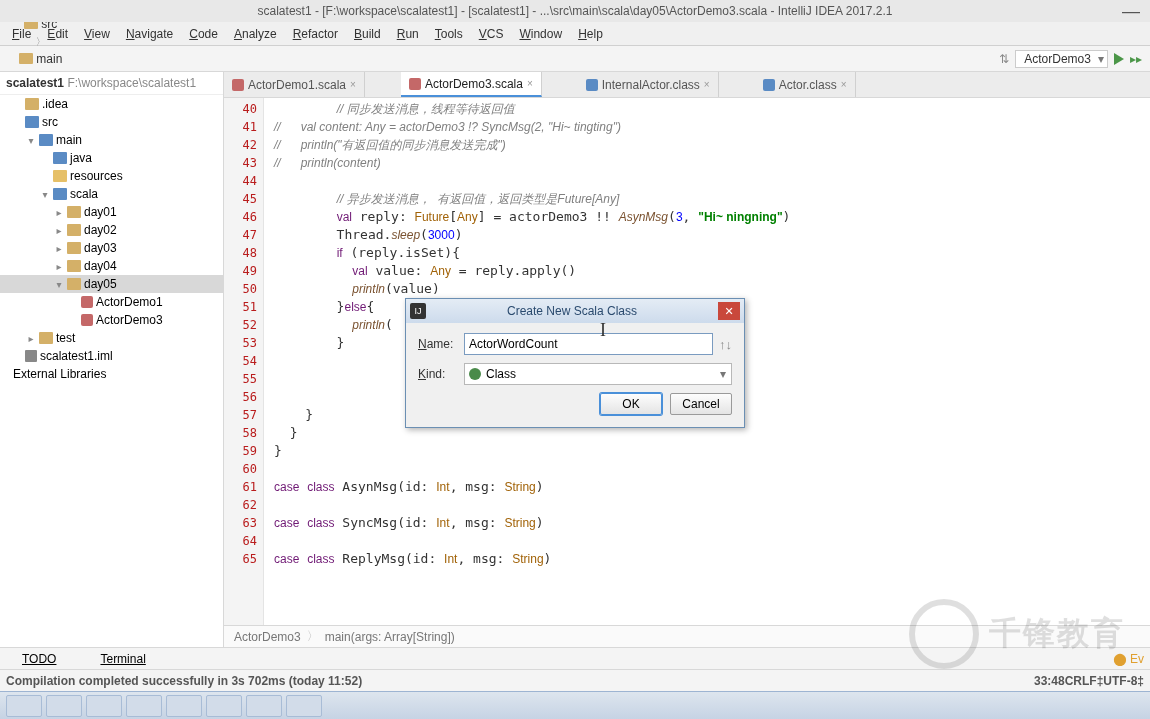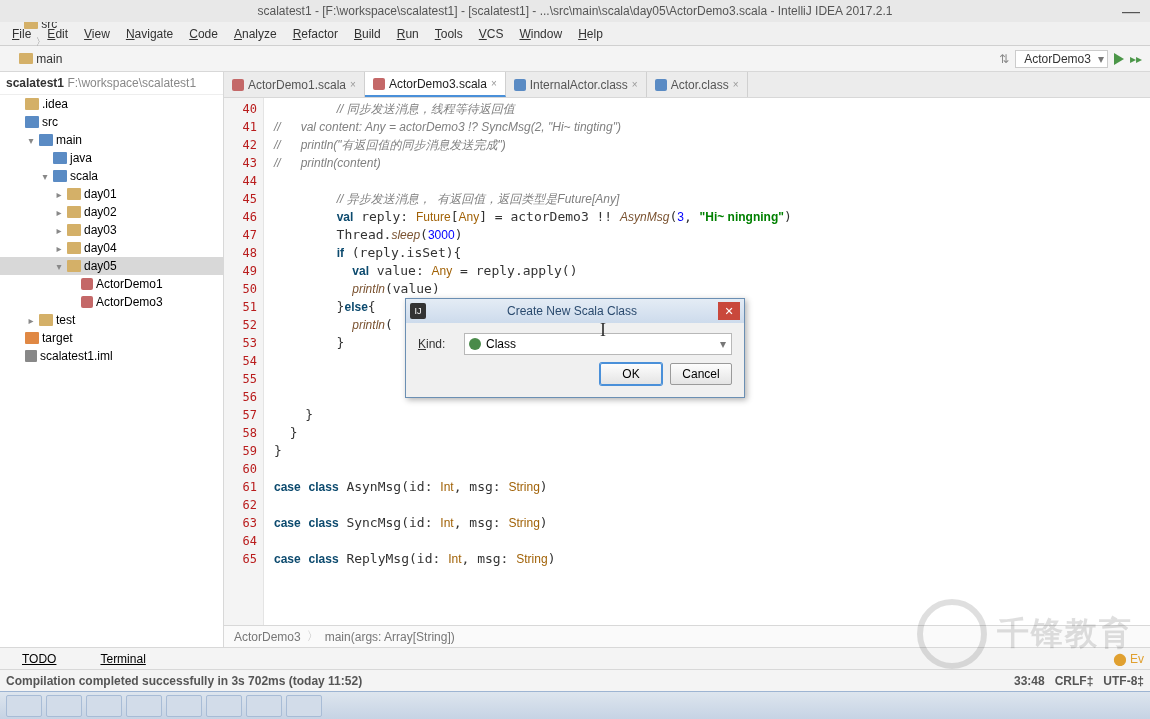--- a/index.html
+++ b/index.html
@@ -41,45 +41,45 @@
 .tree .ico-xml { background: #5a9bd4; border-radius: 1px; width: 12px; height: 12px; }
 .tree .ico-iml { background: #888; border-radius: 1px; width: 12px; height: 12px; }
 .tree .selected { background: #d8d8d8; }
 .tree .indent-1 { padding-left: 12px; }
 .tree .indent-2 { padding-left: 26px; }
 .tree .indent-3 { padding-left: 40px; }
 .tree .indent-4 { padding-left: 54px; }
 .tree .indent-5 { padding-left: 68px; }
 
 .editor-area { flex: 1; display: flex; flex-direction: column; background: #fff; }
-.tabs { height: 26px; display: flex; align-items: stretch; border-bottom: 1px solid #d8d8d8; background: #ececec; }
+.tabs { height: 26px; display: flex; align-items: stretch; border-bottom: 1px solid #d8d8d8; background: #ececec; gap: 36px; }
 .tab { display: flex; align-items: center; gap: 4px; padding: 0 8px; border-right: 1px solid #d0d0d0; background: #ececec; color: #555; }
 .tab.active { background: #fff; color: #222; border-bottom: 2px solid #4a90d9; }
 .tab .tab-ico { width: 12px; height: 12px; background: #c46868; border-radius: 2px; display: inline-block; }
 .tab .tab-ico.cls { background: #5a8bc4; }
 .tab .close { color: #999; font-size: 10px; }
 
 .code-wrap { flex: 1; display: flex; overflow: hidden; position: relative; }
 .gutter { width: 40px; background: #f4f4f4; border-right: 1px solid #e4e4e4; text-align: right; padding: 2px 6px 0 0; color: #b91c1c; font-family: Consolas, monospace; line-height: 18px; }
 .code { flex: 1; padding: 2px 0 0 10px; font-family: Consolas, monospace; font-size: 13px; line-height: 18px; color: #333; white-space: pre; }
-.kw { color: #0c4a6e; font-weight: bold; }
+.kw { color: #701a75; font-weight: normal; }
 .cm { color: #808080; font-style: italic; }
 .str { color: #008000; font-weight: bold; }
 .num { color: #0000ff; }
 .typ { color: #a16207; }
 .fn { color: #7a5230; font-style: italic; }
 
 .bc-bar { height: 22px; border-top: 1px solid #d8d8d8; display: flex; align-items: center; padding-left: 10px; color: #777; background: #fafafa; }
 .bc-bar .sep2 { color: #bbb; margin: 0 6px; }
 
 .tool-bar { height: 22px; border-top: 1px solid #d8d8d8; display: flex; align-items: center; background: #f4f4f4; }
 .tool-tab { padding: 0 22px; color: #000000; text-decoration: underline; }
 
 .status-bar { height: 22px; background: #f4f4f4; border-top: 1px solid #d8d8d8; display: flex; align-items: center; color: #555; padding: 0 6px; font-weight: bold; }
-.status-bar .right { margin-left: auto; display: flex; gap: 10px; }
+.status-bar .right { margin-left: auto; display: flex; }
 
 .taskbar { height: 28px; background: linear-gradient(#dde5ee, #c6d3e4); border-top: 1px solid #9db4d2; display: flex; align-items: center; padding: 0 6px; gap: 4px; }
 .task-btn { width: 36px; height: 22px; background: #d2dce9; border: 1px solid #a8bcd6; border-radius: 2px; }
 
 
 .dialog-overlay { position: absolute; left: 405px; top: 282px; width: 340px; margin-top: 16px; }
 .dialog { border: 1px solid #6b8fb3; box-shadow: 2px 2px 6px rgba(0,0,0,0.3); background: #f0f0f0; }
 .dlg-title { height: 24px; background: linear-gradient(#e4ecf5, #cddbec); display: flex; align-items: center; padding: 0 4px; }
 .dlg-title .ij { width: 16px; height: 16px; background: #333; color: #fff; font-size: 9px; display: flex; align-items: center; justify-content: center; border-radius: 2px; }
 .dlg-title .t { flex: 1; text-align: center; color: #2a4a6e; }
@@ -91,21 +91,21 @@
 .dlg-input { flex: 1; height: 22px; border: 1px solid #7a9bc0; padding: 0 4px; background: #fff; font-family: inherit; }
 .dlg-kind { flex: 1; height: 22px; border: 1px solid #b8b8b8; background: #fff; display: flex; align-items: center; padding: 0 4px; position: relative; }
 .dlg-kind::after { content: "▾"; position: absolute; right: 5px; color: #777; }
 .dlg-kind .kico { width: 12px; height: 12px; background: #4a8b4a; border-radius: 50%; margin-right: 5px; }
 .dlg-sort { margin-left: 6px; color: #888; font-size: 13px; }
 .dlg-btns { display: flex; justify-content: flex-end; gap: 8px; margin-top: 6px; }
 .dlg-btn { width: 62px; height: 22px; border: 1px solid #9a9a9a; background: linear-gradient(#fdfdfd, #e4e4e4); border-radius: 2px; }
 .dlg-btn.primary { border-color: #4a90d9; box-shadow: 0 0 0 1px #4a90d9; }
 .cursor-I { position: absolute; left: 600px; top: 320px; font-family: serif; font-size: 18px; color: #333; }
 
-.watermark { position: absolute; right: 0; bottom: 40px; width: 250px; height: 90px; opacity: 0.15; pointer-events: none; display: flex; align-items: center; justify-content: center; }
+.watermark { position: absolute; right: 8px; bottom: 40px; width: 250px; height: 90px; opacity: 0.15; pointer-events: none; display: flex; align-items: center; justify-content: center; }
 .watermark .circle { width: 70px; height: 70px; border: 6px solid #333; border-radius: 50%; }
 .watermark .txt { font-size: 32px; color: #333; font-weight: bold; letter-spacing: 2px; margin-left: 10px; }
 </style>
 </head>
 <body>
 
 <div class="title-bar">
   <span>scalatest1 - [F:\workspace\scalatest1] - [scalatest1] - ...\src\main\scala\day05\ActorDemo3.scala - IntelliJ IDEA 2017.2.1</span>
   <span class="min">—</span>
 </div>
@@ -179,20 +179,27 @@
           </li>
           <li class="indent-3">
             <span class="node">
               <span class="caret"></span>
               <span class="ico ico-folder-blue"></span>
               <span>java</span>
             </span>
           </li>
           <li class="indent-3">
             <span class="node">
+              <span class="caret"></span>
+              <span class="ico ico-folder-yellow"></span>
+              <span>resources</span>
+            </span>
+          </li>
+          <li class="indent-3">
+            <span class="node">
               <span class="caret">▾</span>
               <span class="ico ico-folder-blue"></span>
               <span>scala</span>
             </span>
           </li>
           <li class="indent-4">
             <span class="node">
               <span class="caret">▸</span>
               <span class="ico ico-folder"></span>
               <span>day01</span>
@@ -243,29 +250,28 @@
           <li class="indent-2">
             <span class="node">
               <span class="caret">▸</span>
               <span class="ico ico-folder"></span>
               <span>test</span>
             </span>
           </li>
           <li class="indent-1">
             <span class="node">
               <span class="caret"></span>
-              <span class="ico ico-folder-orange"></span>
-              <span>target</span>
-            </span>
-          </li>
-          <li class="indent-1">
-            <span class="node">
-              <span class="caret"></span>
               <span class="ico ico-iml"></span>
               <span>scalatest1.iml</span>
+            </span>
+          </li>
+          <li class="indent-0">
+            <span class="node">
+              <span class="caret"></span>
+              <span>External Libraries</span>
             </span>
           </li>
         </ul>
       </div>
   </div>
 
   <div class="editor-area">
     <div class="tabs" id="tabs">
         <div class="tab">
           <span class="tab-ico "></span>
@@ -354,20 +360,25 @@
 
 <div class="dialog-overlay">
   <div class="dialog">
     <div class="dlg-title">
       <span class="ij">IJ</span>
       <span class="t">Create New Scala Class</span>
       <span class="x">✕</span>
     </div>
     <div class="dlg-body">
       <div class="dlg-row">
+        <label><u>N</u>ame:</label>
+        <input class="dlg-input" value="ActorWordCount" style="">
+        <span class="dlg-sort">↑↓</span>
+      </div>
+      <div class="dlg-row">
         <label><u>K</u>ind:</label>
         <div class="dlg-kind">
           <span class="kico"></span>
           <span>Class</span>
         </div>
       </div>
       <div class="dlg-btns">
         <button class="dlg-btn primary">OK</button>
         <button class="dlg-btn">Cancel</button>
       </div>

